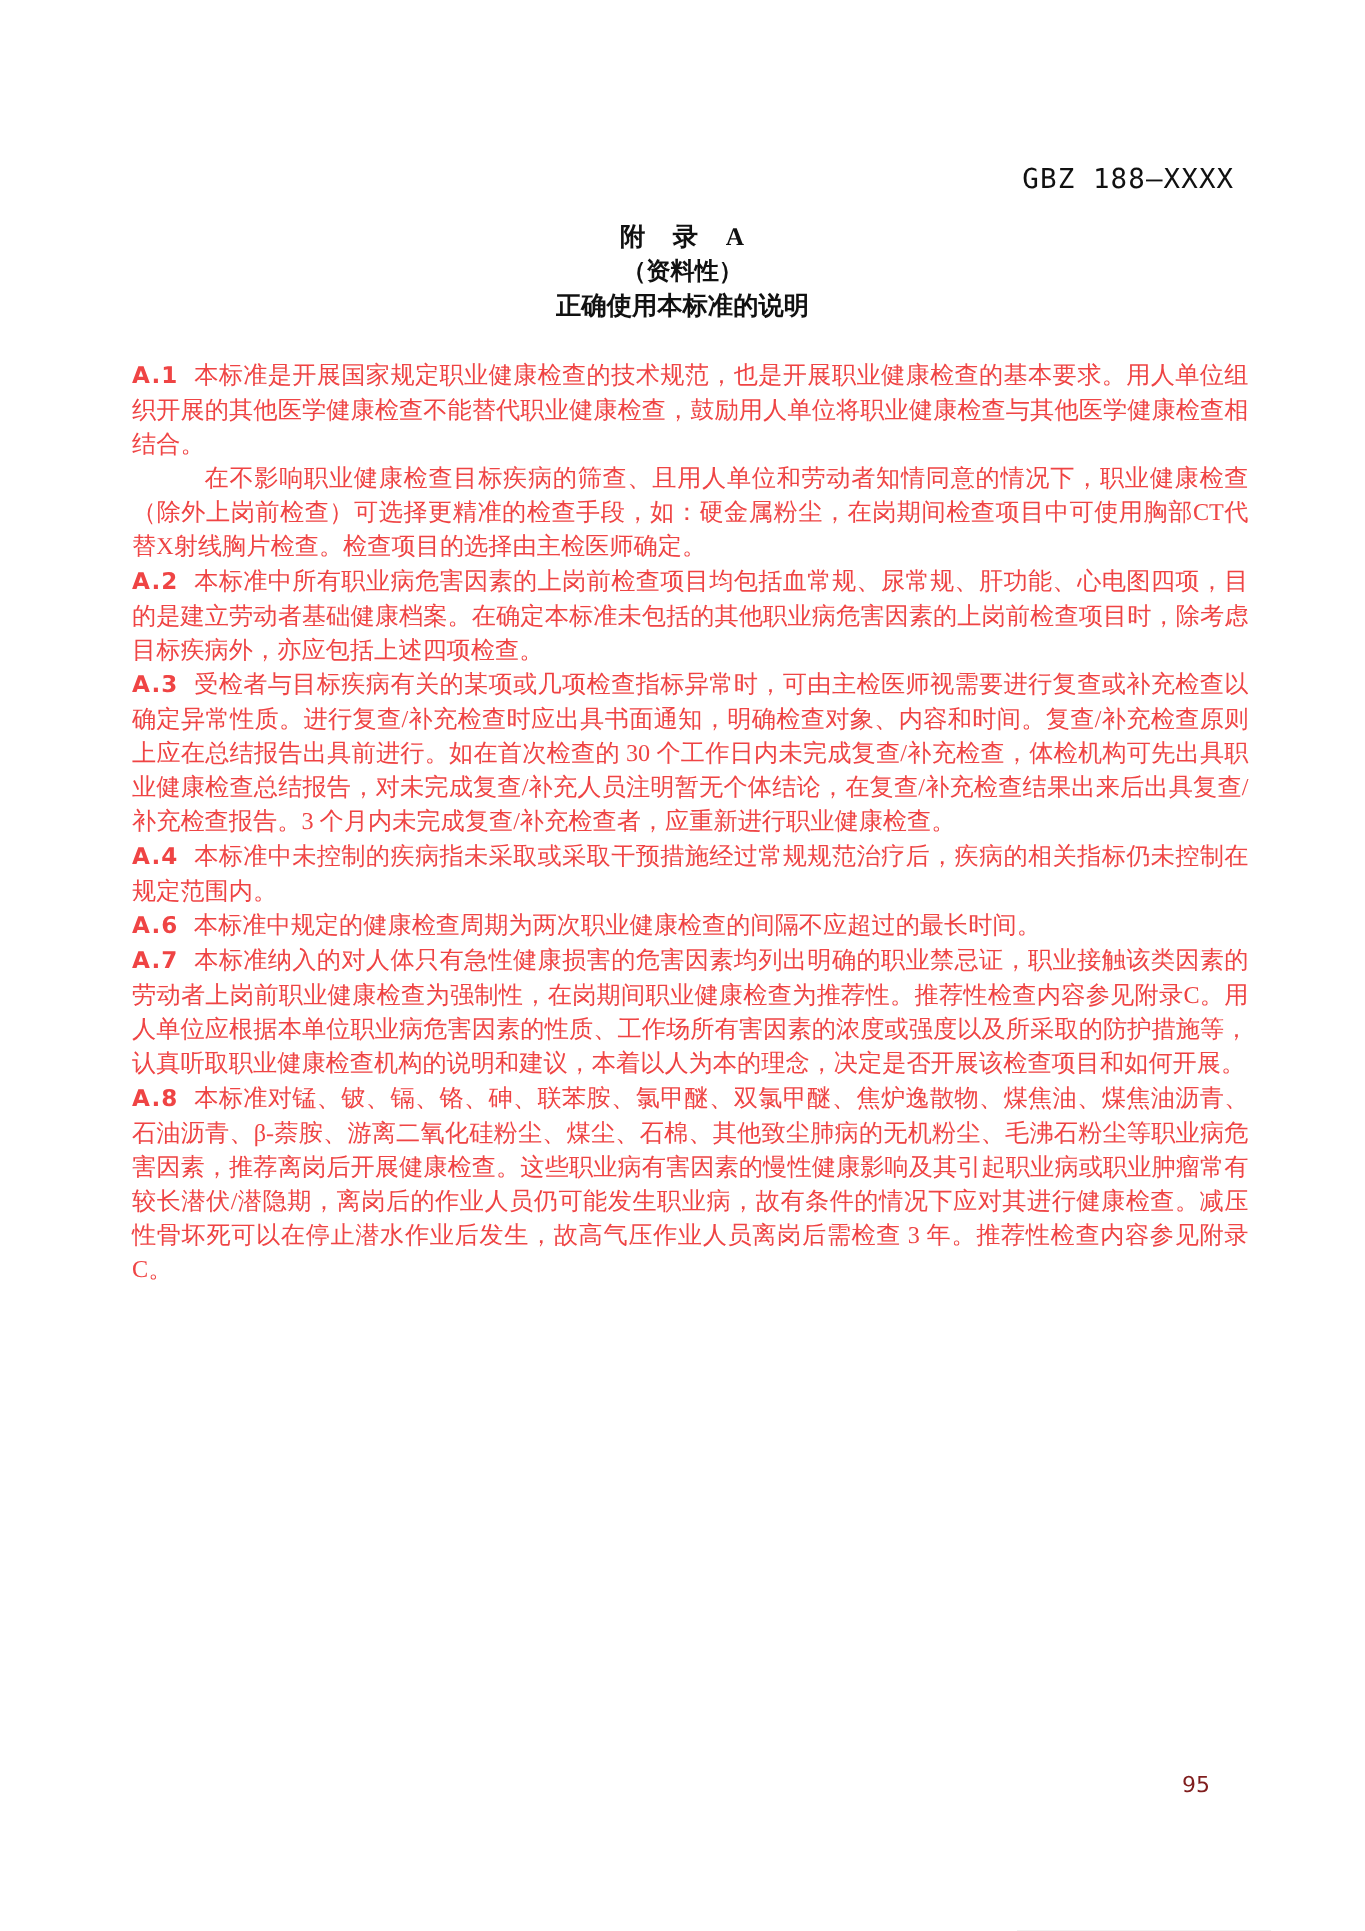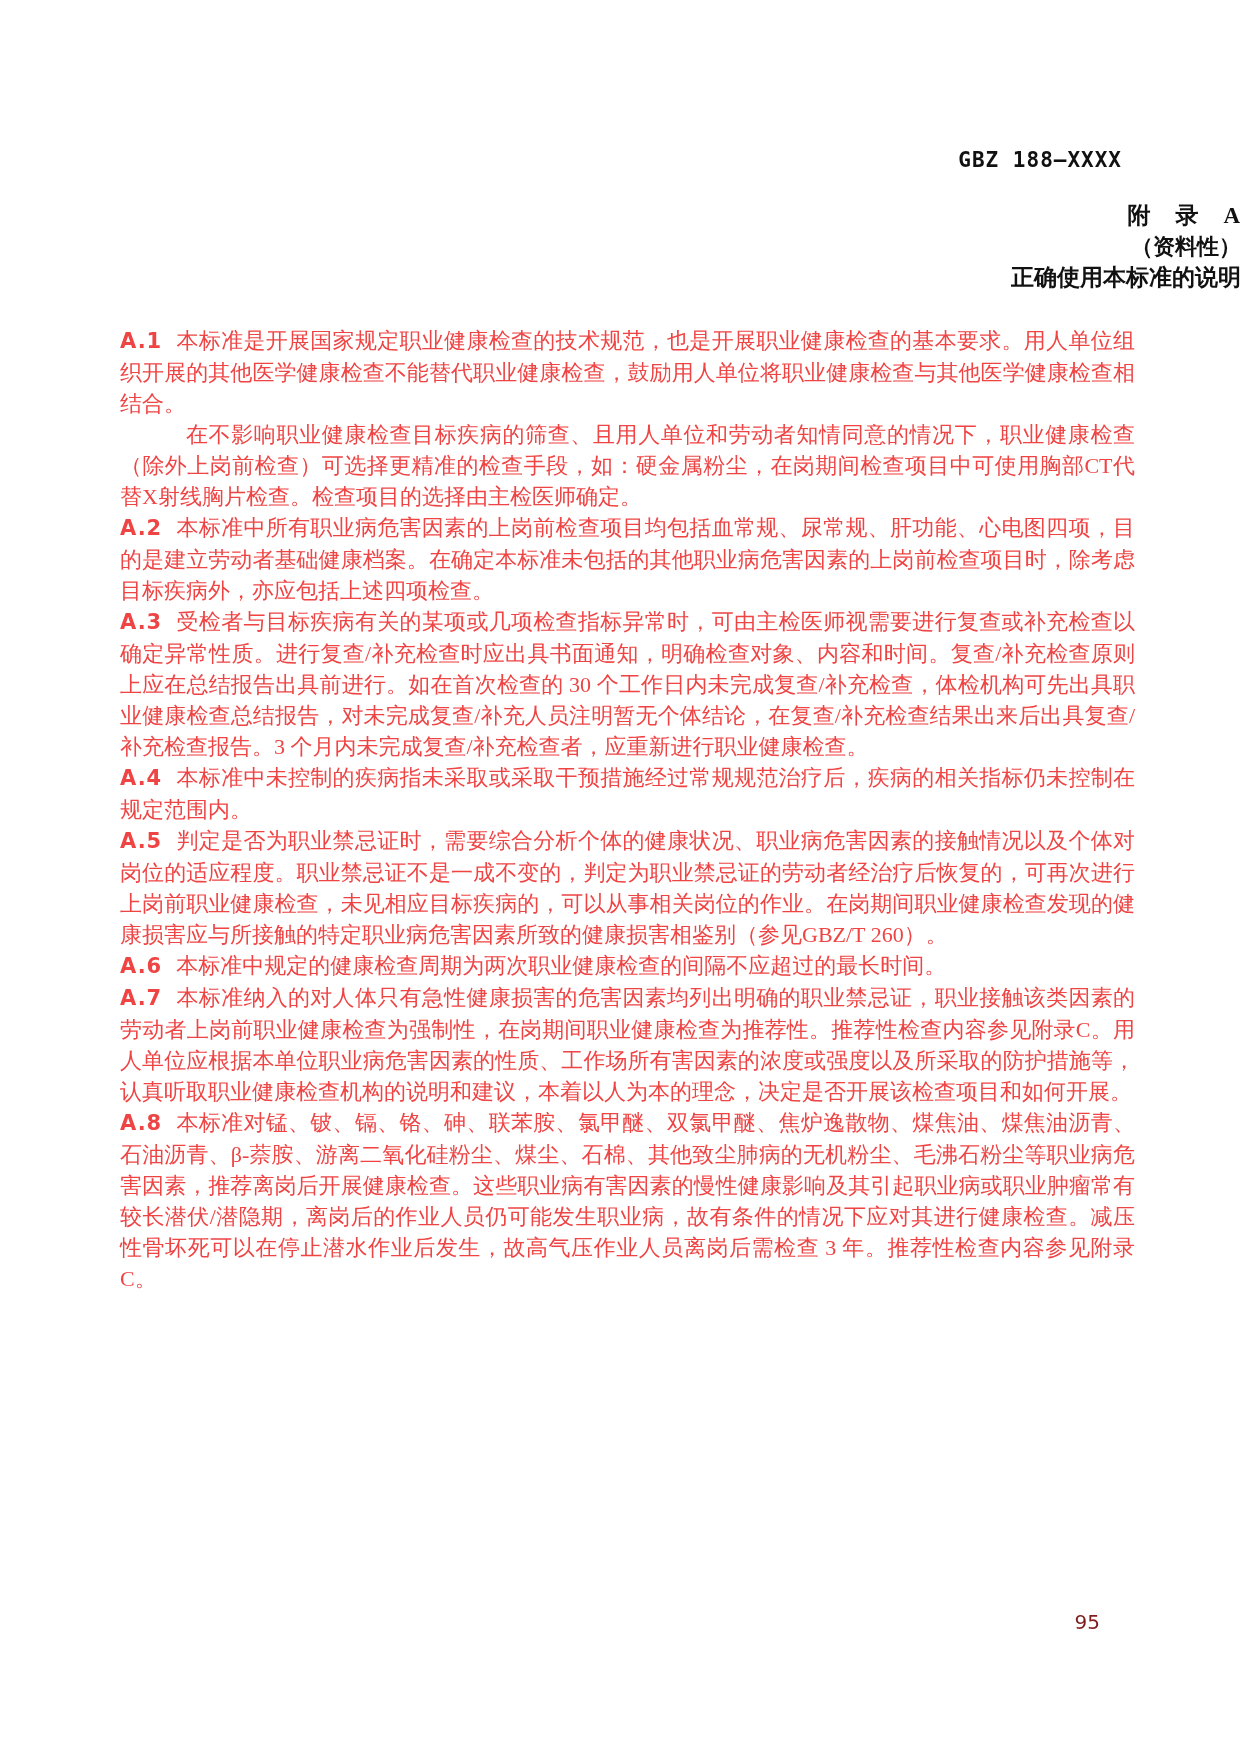--- a/index.html
+++ b/index.html
@@ -12,31 +12,31 @@
     background: #ffffff;
     color: #111111;
     font-family: "Liberation Serif", "DejaVu Serif", serif;
     overflow: hidden;
   }
   .doc-number {
     position: absolute;
     top: 148px;
     right: 119px;
     font-family: "DejaVu Sans Mono", "Liberation Mono", monospace;
-    font-size: 21px;
+    font-size: 25px;
     letter-spacing: 1px;
     color: #111111;
-    font-weight: 700;
+    font-weight: 400;
   }
   .title-block {
     position: absolute;
     top: 200px;
     left: 0;
     width: 100%;
-    text-align: right;
+    text-align: center;
   }
   .appendix-title {
     font-size: 23px;
     font-weight: bold;
     line-height: 31px;
     letter-spacing: 1px;
   }
   .appendix-classification {
     font-size: 22px;
     font-weight: bold;
@@ -92,21 +92,20 @@
     <div class="appendix-classification">（资料性）</div>
     <div class="appendix-subtitle">正确使用本标准的说明</div>
   </div>
 
   <div class="body-text" id="clauses">
       <p class="clause"><span class="clause-label">A.1</span><span>本标准是开展国家规定职业健康检查的技术规范，也是开展职业健康检查的基本要求。用人单位组织开展的其他医学健康检查不能替代职业健康检查，鼓励用人单位将职业健康检查与其他医学健康检查相结合。</span></p>
       <p class="clause indent"><span>在不影响职业健康检查目标疾病的筛查、且用人单位和劳动者知情同意的情况下，职业健康检查（除外上岗前检查）可选择更精准的检查手段，如：硬金属粉尘，在岗期间检查项目中可使用胸部CT代替X射线胸片检查。检查项目的选择由主检医师确定。</span></p>
       <p class="clause"><span class="clause-label">A.2</span><span>本标准中所有职业病危害因素的上岗前检查项目均包括血常规、尿常规、肝功能、心电图四项，目的是建立劳动者基础健康档案。在确定本标准未包括的其他职业病危害因素的上岗前检查项目时，除考虑目标疾病外，亦应包括上述四项检查。</span></p>
       <p class="clause"><span class="clause-label">A.3</span><span>受检者与目标疾病有关的某项或几项检查指标异常时，可由主检医师视需要进行复查或补充检查以确定异常性质。进行复查/补充检查时应出具书面通知，明确检查对象、内容和时间。复查/补充检查原则上应在总结报告出具前进行。如在首次检查的 30 个工作日内未完成复查/补充检查，体检机构可先出具职业健康检查总结报告，对未完成复查/补充人员注明暂无个体结论，在复查/补充检查结果出来后出具复查/补充检查报告。3 个月内未完成复查/补充检查者，应重新进行职业健康检查。</span></p>
       <p class="clause"><span class="clause-label">A.4</span><span>本标准中未控制的疾病指未采取或采取干预措施经过常规规范治疗后，疾病的相关指标仍未控制在规定范围内。</span></p>
-      <p class="clause"><span class="clause-label">A.5</span><span>判定是否为职业禁忌证时，需要综合分析个体的健康状况、职业病危害因素的接触情况以及个体对岗位的适应程度。职业禁忌证不是一成不变的，判定为职业禁忌证的劳动者经治疗后恢复的，可再次进行上岗前职业健康检查，未见相应目标疾病的，可以从事相关岗位的作业。在岗期间职业健康检查发现的健康损害应与所接触的特定职业病危害因素所致的健康损害相鉴别（参见GBZ/T 260）。</span></p>
       <p class="clause"><span class="clause-label">A.6</span><span>本标准中规定的健康检查周期为两次职业健康检查的间隔不应超过的最长时间。</span></p>
       <p class="clause"><span class="clause-label">A.7</span><span>本标准纳入的对人体只有急性健康损害的危害因素均列出明确的职业禁忌证，职业接触该类因素的劳动者上岗前职业健康检查为强制性，在岗期间职业健康检查为推荐性。推荐性检查内容参见附录C。用人单位应根据本单位职业病危害因素的性质、工作场所有害因素的浓度或强度以及所采取的防护措施等，认真听取职业健康检查机构的说明和建议，本着以人为本的理念，决定是否开展该检查项目和如何开展。</span></p>
       <p class="clause"><span class="clause-label">A.8</span><span>本标准对锰、铍、镉、铬、砷、联苯胺、氯甲醚、双氯甲醚、焦炉逸散物、煤焦油、煤焦油沥青、石油沥青、β-萘胺、游离二氧化硅粉尘、煤尘、石棉、其他致尘肺病的无机粉尘、毛沸石粉尘等职业病危害因素，推荐离岗后开展健康检查。这些职业病有害因素的慢性健康影响及其引起职业病或职业肿瘤常有较长潜伏/潜隐期，离岗后的作业人员仍可能发生职业病，故有条件的情况下应对其进行健康检查。减压性骨坏死可以在停止潜水作业后发生，故高气压作业人员离岗后需检查 3 年。推荐性检查内容参见附录C。</span></p>
     </div>
 
   <div class="page-number">95</div>
 
 </div>
 
 </body></html>

